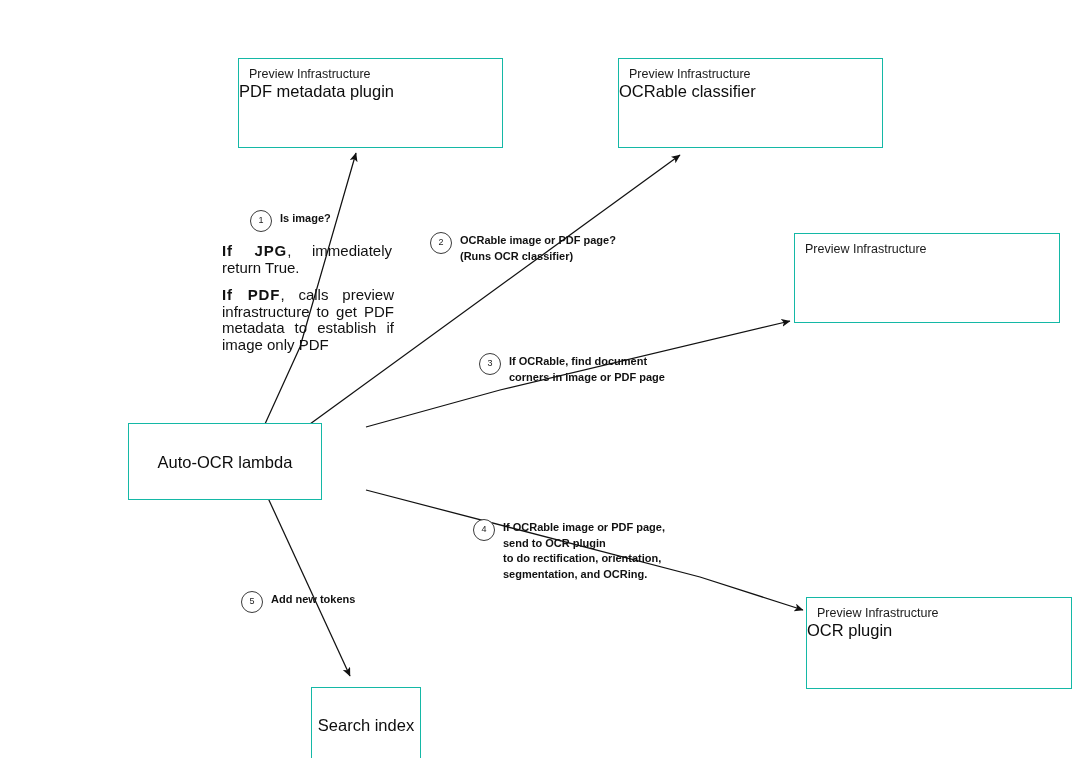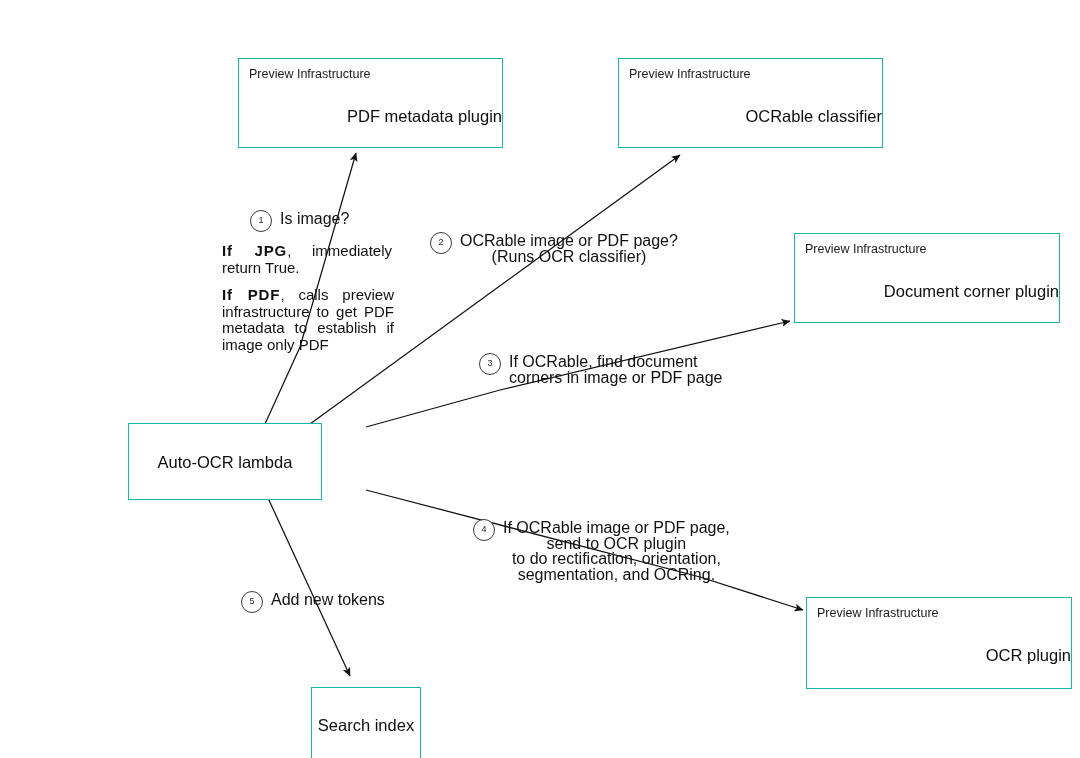--- a/index.html
+++ b/index.html
@@ -38,22 +38,22 @@
     top: 8px;
     font-size: 12.5px;
     line-height: 15px;
     color: #1a1a1a;
     white-space: nowrap;
   }
   .node-title {
     position: absolute;
     left: 0;
     right: 0;
-    top: 48px;
-    text-align: right;
+    top: 23px;
+    text-align: left;
     font-size: 16.5px;
     color: #0d0d0d;
     white-space: nowrap;
   }
   .node-title-center {
     position: absolute;
     left: 0;
     right: 0;
     top: 50%;
     transform: translateY(-50%);
@@ -74,27 +74,28 @@
     height: 20px;
     border: 1px solid #3b3b3b;
     border-radius: 50%;
     font-size: 9px;
     line-height: 18px;
     text-align: center;
     color: #1c1c1c;
     background: #ffffff;
   }
   .step-text {
-    font-size: 16px;
+    font-size: 11px;
     line-height: 15.5px;
     color: #111111;
     white-space: pre-line;
     padding-top: 1px;
+    font-weight: bold;
   }
-  .step-text.centered { text-align: center; }
+  .step-text.centered { }
   .note {
     position: absolute;
     font-size: 15px;
     line-height: 16.5px;
     color: #111111;
     text-align: justify;
     text-justify: inter-word;
   }
   .note b { font-weight: bold; }
   .note .sp { letter-spacing: 0.9px; }
@@ -127,21 +128,20 @@
     <div class="node-title">PDF metadata plugin</div>
   </div>
 
   <div class="node" style="left:618px; top:58px; width:265px; height:90px;">
     <div class="node-sub">Preview Infrastructure</div>
     <div class="node-title">OCRable classifier</div>
   </div>
 
   <div class="node" style="left:794px; top:233px; width:266px; height:90px;">
     <div class="node-sub">Preview Infrastructure</div>
-    <div class="node-title">Document corner plugin</div>
   </div>
 
   <div class="node" style="left:806px; top:597px; width:266px; height:92px;">
     <div class="node-sub">Preview Infrastructure</div>
     <div class="node-title">OCR plugin</div>
   </div>
 
   <div class="node" style="left:128px; top:423px; width:194px; height:77px;">
     <div class="node-title-center">Auto-OCR lambda</div>
   </div>

